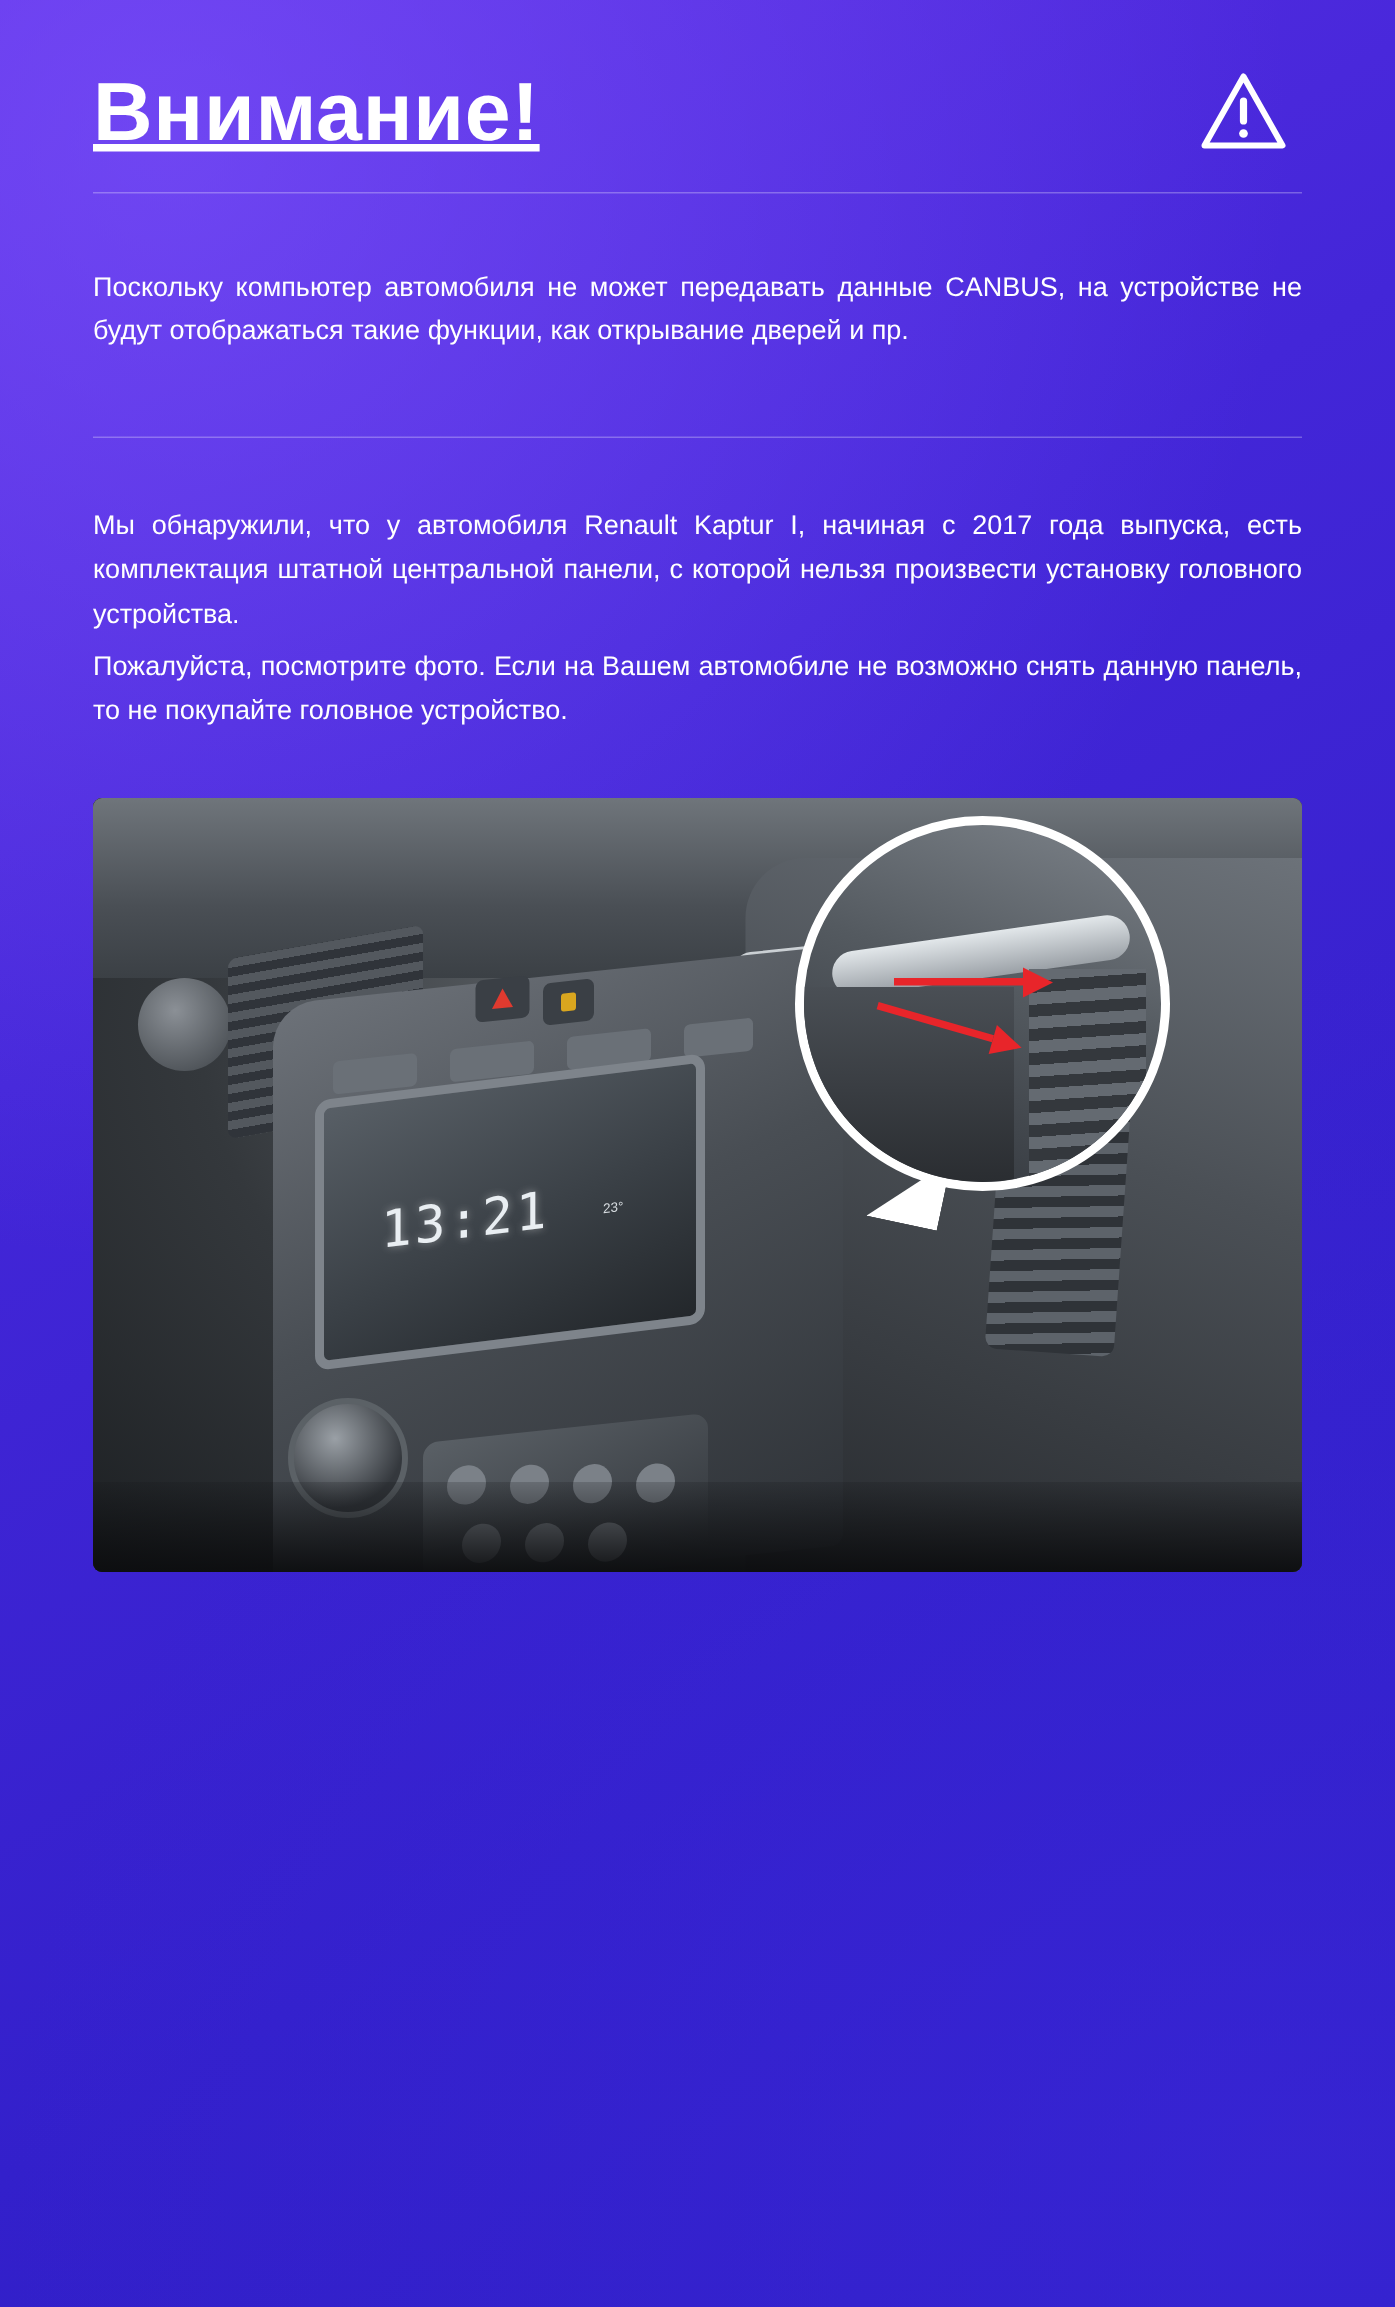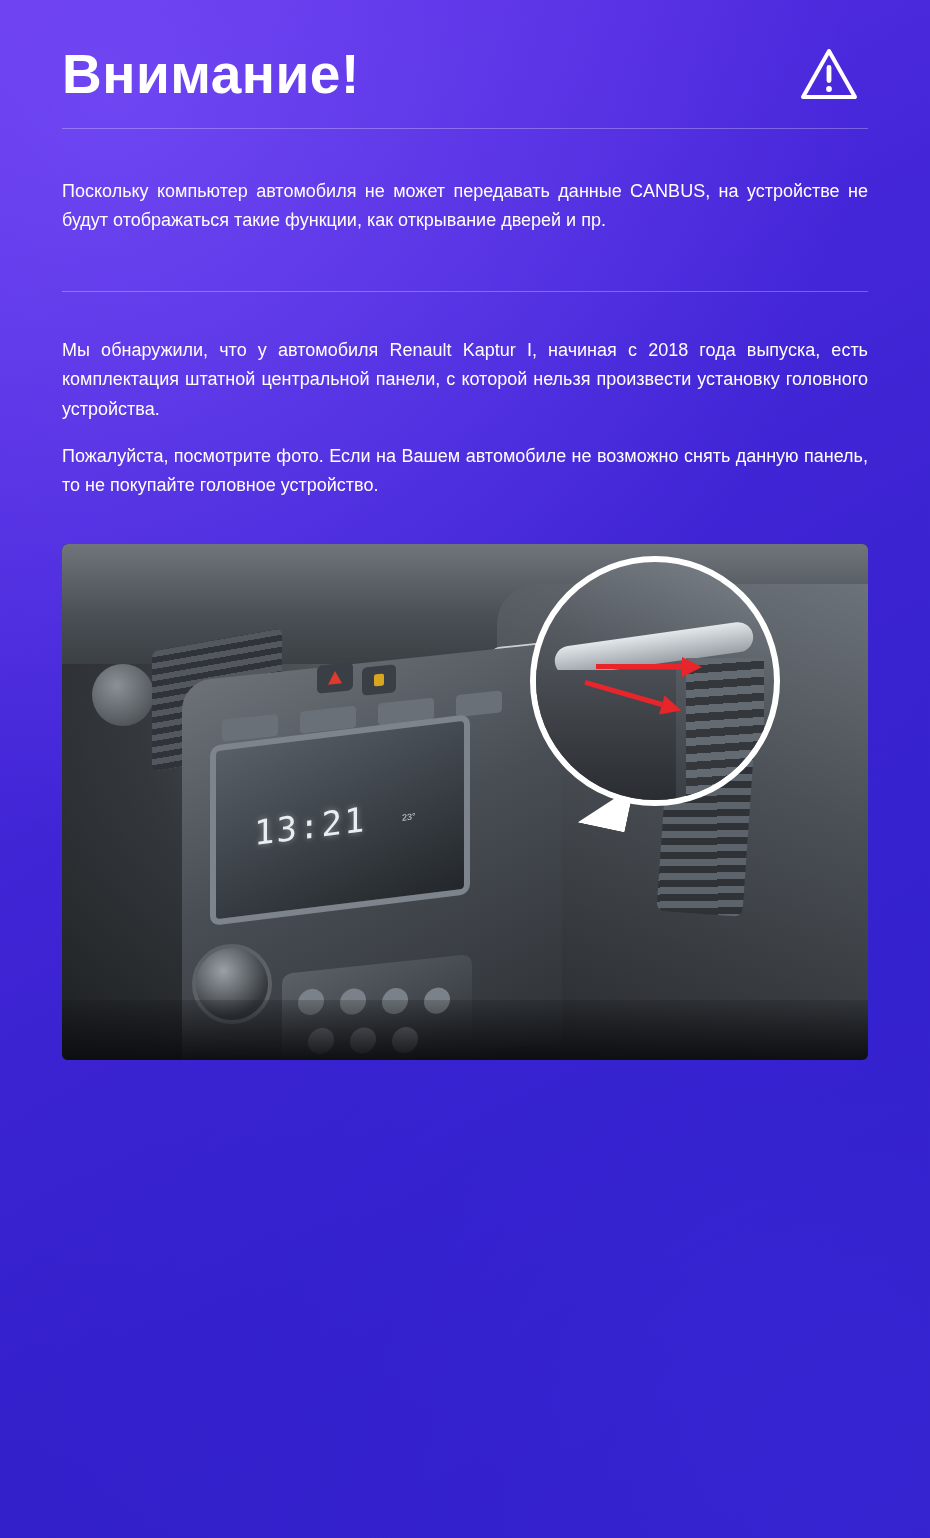--- a/index.html
+++ b/index.html
@@ -25,20 +25,21 @@
       linear-gradient(150deg, #5e2fe6 0%, #4326d8 35%, #3320cb 70%, #2d1dc2 100%);
     padding: 0 62px;
   }
   
   .header {
     display: flex;
     align-items: center;
     justify-content: space-between;
     padding-top: 46px;
     padding-bottom: 24px;
+    text-decoration: underline;
   }
   .title {
     font-size: 55px;
     font-weight: bold;
     letter-spacing: 0.5px;
     line-height: 1.05;
     color: #ffffff;
   }
   .warn-icon {
     width: 58px;
@@ -64,21 +65,21 @@
     line-height: 1.62;
     color: #ffffff;
     text-align: justify;
     text-justify: inter-word;
     font-weight: 400;
   }
   .block-main {
     padding-top: 44px;
   }
   .block-main p.para { margin-bottom: 0; }
-  .block-main p.para + p.para { margin-top: 18px; }
+  .block-main p.para + p.para { margin-top: 6px; }
 
   
   .photo-wrap {
     margin-top: 44px;
     width: 806px;
     height: 516px;
     border-radius: 6px;
     overflow: hidden;
     position: relative;
     background: #2b2b2b;
@@ -305,21 +306,21 @@
 
   <div class="divider"></div>
 
   <div class="block-top">
     <p class="para">Поскольку компьютер автомобиля не может передавать данные CANBUS, на устройстве не будут отображаться такие функции, как открывание дверей и пр.</p>
   </div>
 
   <div class="divider"></div>
 
   <div class="block-main">
-    <p class="para">Мы обнаружили, что у автомобиля Renault Kaptur I, начиная с 2018 года выпуска, есть комплектация штатной центральной панели, с которой нельзя произвести установку головного устройства.</p>
+    <p class="para">Мы обнаружили, что у автомобиля Renault Kaptur I, начиная с 2017 года выпуска, есть комплектация штатной центральной панели, с которой нельзя произвести установку головного устройства.</p>
     <p class="para">Пожалуйста, посмотрите  фото. Если на Вашем  автомобиле не возможно снять данную панель, то не покупайте головное устройство.</p>
   </div>
 
   <div class="photo-wrap">
     <div class="photo">
       <div class="windshield"></div>
       <div class="dash-top"></div>
       <div class="pass-side"></div>
       <div class="pass-vent"></div>
       <div class="trim-strip"></div>

